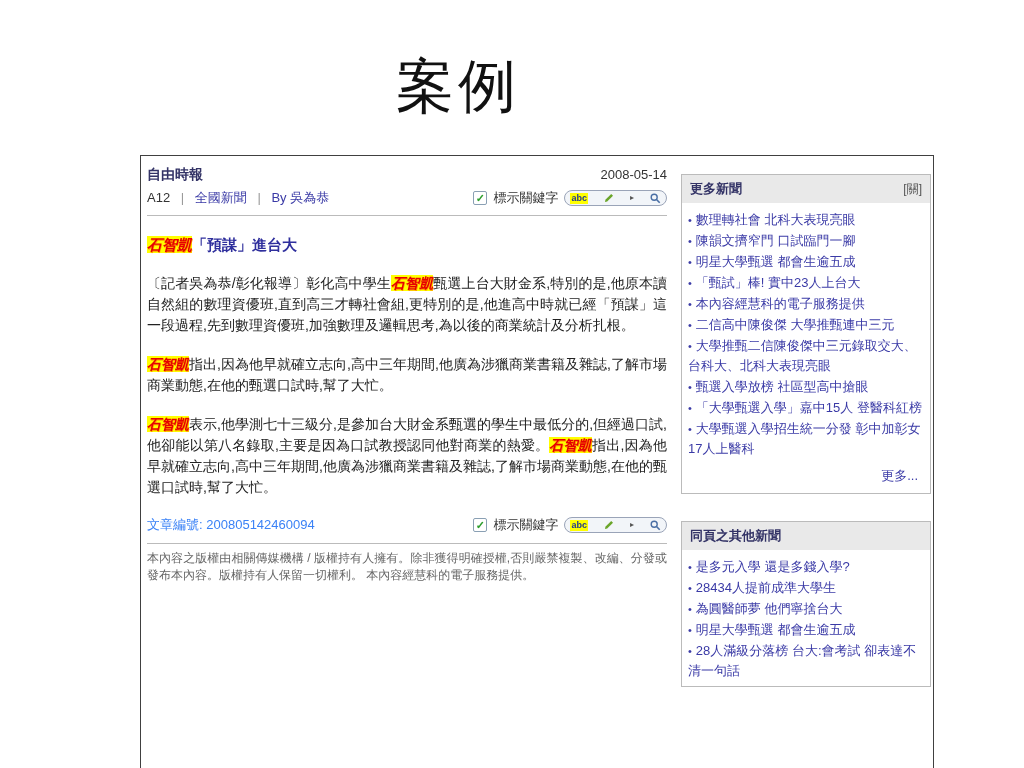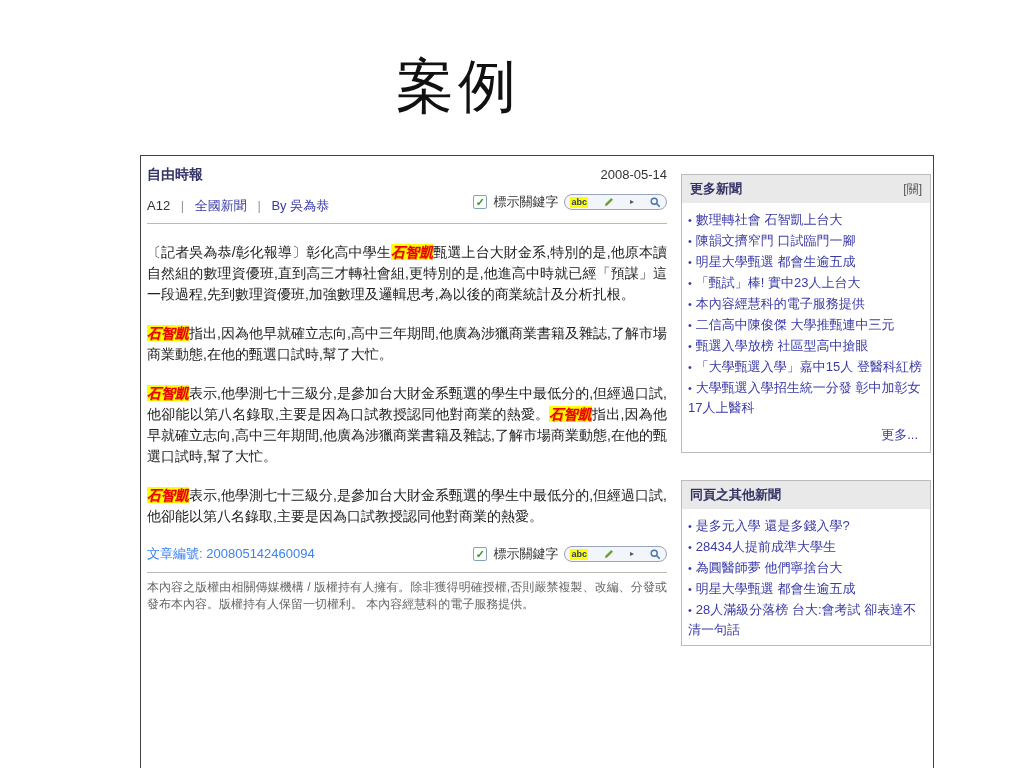--- a/index.html
+++ b/index.html
@@ -19,21 +19,21 @@
 
   .content-box{position:absolute;left:140px;top:155px;width:794px;height:683px;
     border:1px solid var(--outer-border);background:#fff;display:flex;overflow:hidden;}
 
   
   .main-col{flex:0 0 532px;padding:8px 6px 0 6px;}
   .hdr-row1{display:flex;justify-content:space-between;align-items:baseline;margin-top:2px;}
   .source{font-size:14px;font-weight:bold;color:var(--navy);}
   .date{font-size:13px;color:#333;}
   .hdr-row2{display:flex;justify-content:space-between;align-items:center;margin-top:5px;}
-  .meta{font-size:13px;color:#333;margin-top:8px;}
+  .meta{font-size:13px;color:#333;}
   .meta .sep{color:#999;margin:0 7px;}
   .meta a{color:var(--link);text-decoration:none;cursor:pointer;}
   .hdr-divider{border:none;border-top:1px solid var(--box-border);margin-top:8px;}
 
   .kw-toggle{display:inline-flex;align-items:center;gap:6px;}
   .cb{display:inline-flex;width:14px;height:14px;border:1px solid #8aa0b4;background:#fff;
     border-radius:2px;align-items:center;justify-content:center;
     font-size:11px;font-weight:bold;color:var(--check-green);cursor:pointer;}
   .kw-toggle-label{font-size:13px;color:#333;}
   .abc-pill{display:inline-flex;align-items:center;gap:16px;border:1px solid #9aa4b8;
@@ -99,26 +99,26 @@
             <span class="arrow-glyph">▸</span>
             <svg width="11" height="11" viewBox="0 0 11 11">
                 <circle cx="4.2" cy="4.2" r="3" fill="none" stroke="#4a6fa5" stroke-width="1.4"></circle>
                 <line x1="6.5" y1="6.5" x2="9.7" y2="9.7" stroke="#4a6fa5" stroke-width="1.6"></line>
               </svg>
           </span>
         </span>
       </div>
       <hr class="hdr-divider">
 
+      <h2 class="art-title"><span class="kw">石智凱</span><span>「預謀」進台大</span></h2>
 
       <div id="paragraphs">
           <p class="body-p"><span>〔記者吳為恭/彰化報導〕彰化高中學生</span><span class="kw">石智凱</span><span>甄選上台大財金系,特別的是,他原本讀自然組的數理資優班,直到高三才轉社會組,更特別的是,他進高中時就已經「預謀」這一段過程,先到數理資優班,加強數理及邏輯思考,為以後的商業統計及分析扎根。</span></p>
           <p class="body-p"><span class="kw">石智凱</span><span>指出,因為他早就確立志向,高中三年期間,他廣為涉獵商業書籍及雜誌,了解市場商業動態,在他的甄選口試時,幫了大忙。</span></p>
           <p class="body-p"><span class="kw">石智凱</span><span>表示,他學測七十三級分,是參加台大財金系甄選的學生中最低分的,但經過口試,他卻能以第八名錄取,主要是因為口試教授認同他對商業的熱愛。</span><span class="kw">石智凱</span><span>指出,因為他早就確立志向,高中三年期間,他廣為涉獵商業書籍及雜誌,了解市場商業動態,在他的甄選口試時,幫了大忙。</span></p>
-          <p class="body-p"><span class="kw">石智凱</span><span>表示,他學測七十三級分,是參加台大財金系甄選的學生中最低分的,但經過口試,他卻能以第八名錄取,主要是因為口試教授認同他對商業的熱愛。</span></p>
         </div>
 
       <div class="footer-row">
         <span class="art-id">
           <span>文章編號:</span>
           <span>200805142460094</span>
         </span>
         <span class="kw-toggle">
           <span class="cb">✓</span>
           <span class="kw-toggle-label">標示關鍵字</span>
@@ -139,26 +139,27 @@
       <p class="copyright">本內容之版權由相關傳媒機構 / 版權持有人擁有。除非獲得明確授權,否則嚴禁複製、改編、分發或發布本內容。版權持有人保留一切權利。 本內容經慧科的電子服務提供。</p>
     </div>
 
     <div class="side-col">
       <div class="side-box">
         <div class="side-hdr">
           <span class="side-hdr-title">更多新聞</span>
           <a class="side-close">[關]</a>
         </div>
         <ul class="side-list" id="more-news-list">
-            <li><span class="blt">•</span><a class="side-link">數理轉社會 石智凱上台大</a></li>
+            <li><span class="blt">•</span><a class="side-link">數理轉社會 北科大表現亮眼</a></li>
             <li><span class="blt">•</span><a class="side-link">陳韻文擠窄門 口試臨門一腳</a></li>
             <li><span class="blt">•</span><a class="side-link">明星大學甄選 都會生逾五成</a></li>
             <li><span class="blt">•</span><a class="side-link">「甄試」棒! 實中23人上台大</a></li>
             <li><span class="blt">•</span><a class="side-link">本內容經慧科的電子服務提供</a></li>
             <li><span class="blt">•</span><a class="side-link">二信高中陳俊傑 大學推甄連中三元</a></li>
+            <li><span class="blt">•</span><a class="side-link">大學推甄二信陳俊傑中三元錄取交大、台科大、北科大表現亮眼</a></li>
             <li><span class="blt">•</span><a class="side-link">甄選入學放榜 社區型高中搶眼</a></li>
             <li><span class="blt">•</span><a class="side-link">「大學甄選入學」嘉中15人 登醫科紅榜</a></li>
             <li><span class="blt">•</span><a class="side-link">大學甄選入學招生統一分發 彰中加彰女17人上醫科</a></li>
           </ul>
         <div class="more-row">
           <a class="more-link">更多...</a>
         </div>
       </div>
 
       <div class="side-box">

